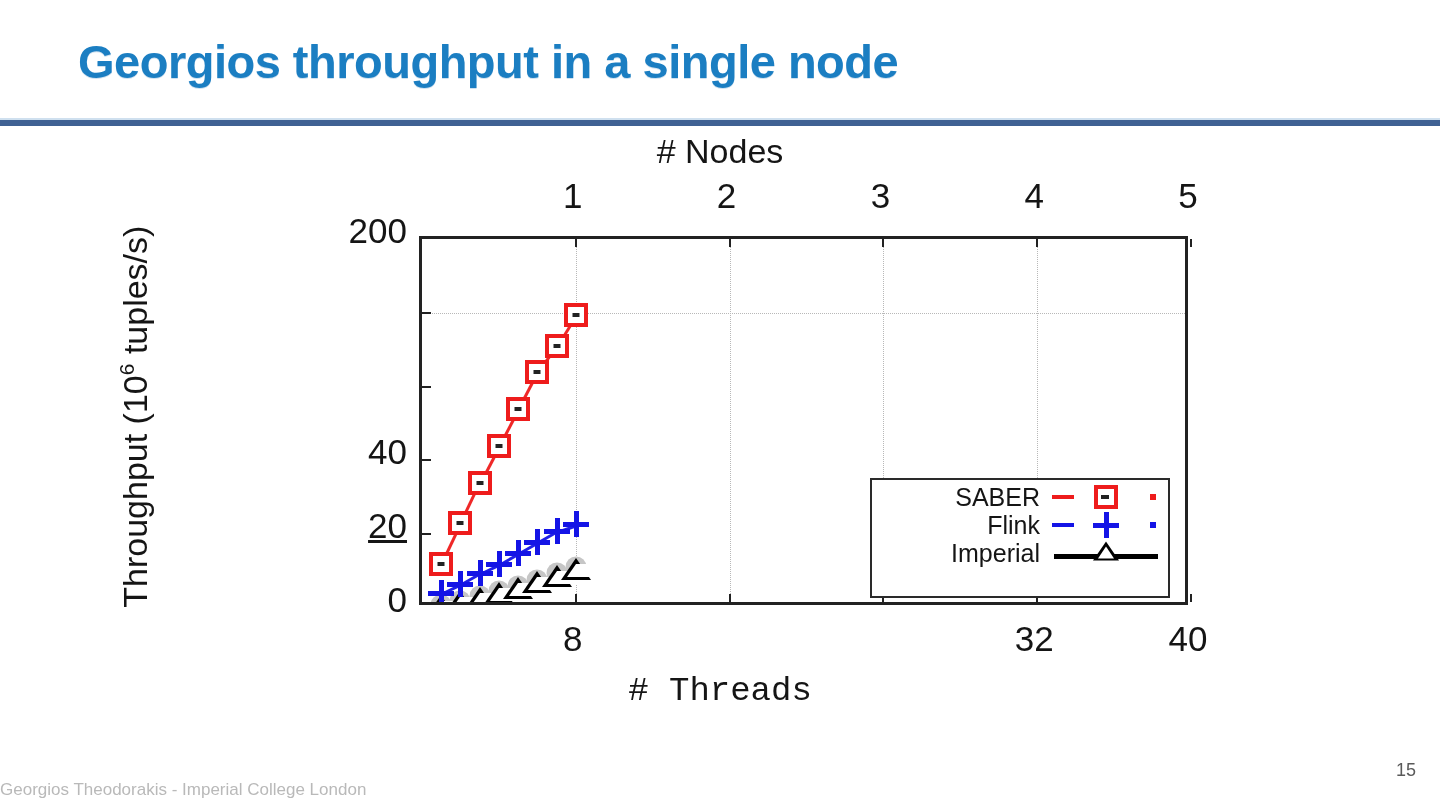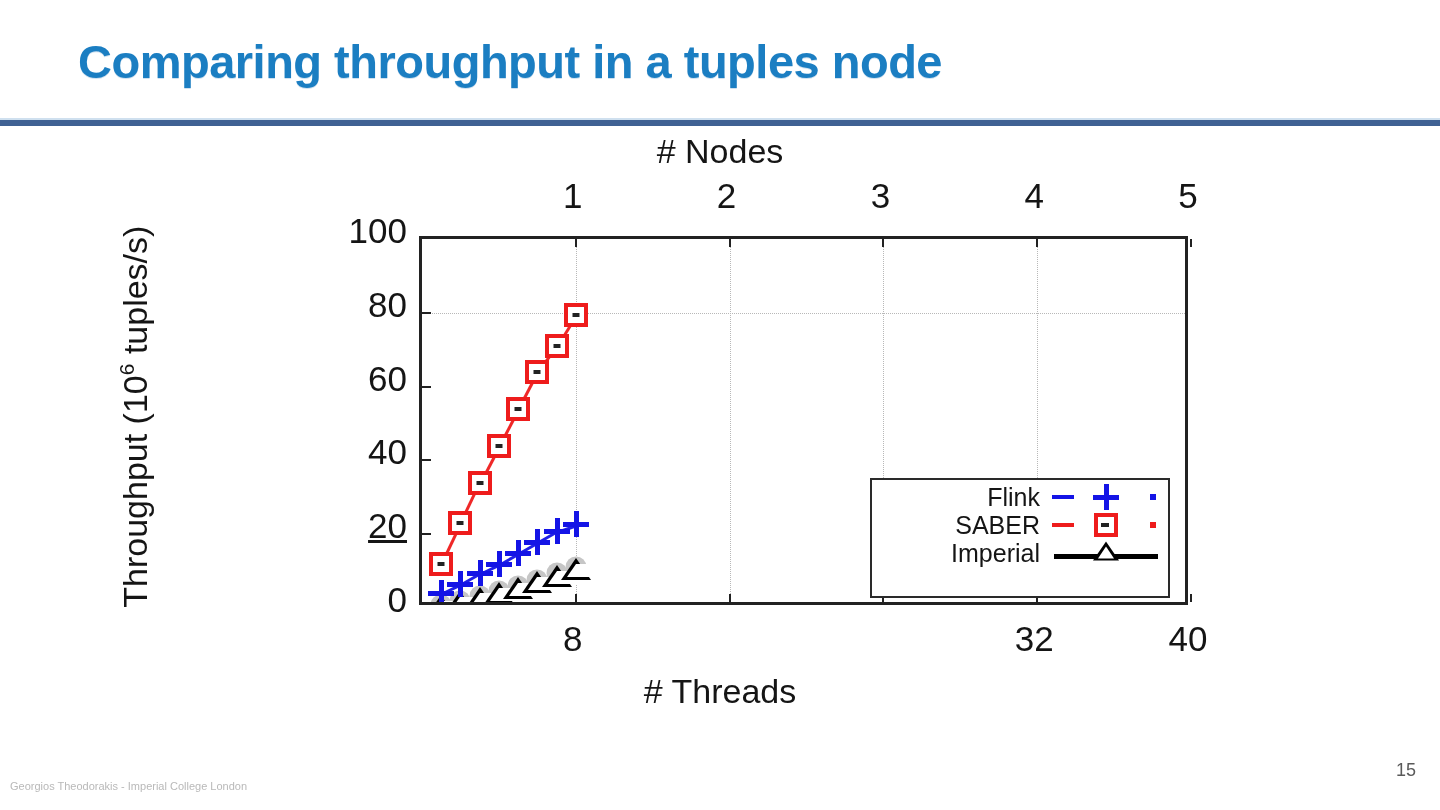--- a/index.html
+++ b/index.html
@@ -26,22 +26,22 @@
   #title-rule {
     position:absolute;
     left:0; top:118px; width:1440px; height:9px;
   }
   #title-rule .hair  { height:2px; background:#cfe0ef; }
   #title-rule .thick { height:6px; background:#3F6193; }
 
   
   #footer-author {
     position:absolute;
-    left:10px; top:780px;
-    font-size:11px;
+    left:0; top:780px;
+    font-size:17px;
     color:#b9b9b9;
     white-space:nowrap;
   }
   #footer-pageno {
     position:absolute;
     left:1396px; top:760px;
     font-size:18px;
     color:#5a5a5a;
   }
 
@@ -84,21 +84,21 @@
     text-align:center;
     white-space:nowrap;
   }
   .axis-title {
     position:absolute;
     font-size:34px;
     color:#151515;
     white-space:nowrap;
   }
 
-  #xlabel-bottom { left:0; width:1440px; top:545px; text-align:center; }
+  #xlabel-bottom { left:0; width:1440px; top:545px; text-align:center;font-family:Liberation Mono, monospace; }
   #xlabel-top    { left:0; width:1440px; top:5px;   text-align:center; }
 
   #ylabel {
     position:absolute;
     left:-95px; top:270px;
     width:460px;
     transform:rotate(-90deg);
     transform-origin:center center;
     text-align:center;
     font-size:34px;
@@ -198,21 +198,21 @@
     width:112px; height:26px; position:relative; flex:0 0 112px;
   }
   .lg-dash { position:absolute; top:11px; height:4px; }
   .lg-mid  { position:absolute; left:50%; top:50%; transform:translate(-50%,-50%); }
   .lg-solid{ position:absolute; left:4px; right:4px; top:11px; height:4px; }
   .lg-dot  { position:absolute; top:10px; width:6px; height:6px; }
 </style>
 </head>
 <body>
 
-<div id="slide-title">Comparing throughput in a tuples node</div>
+<div id="slide-title">Georgios throughput in a single node</div>
 <div id="title-rule">
   <div class="hair"></div>
   <div class="thick"></div>
 </div>
 
 <div id="figure">
 
   <div class="axis-title" id="xlabel-top"># Nodes</div>
 
   <div id="ylabel">
@@ -299,38 +299,38 @@
       <div class="tick-b" style="left: 768px;"></div>
       <div class="tick-t" style="left: 768px;"></div>
       <div class="tick-l" style="top: 294.2px;"></div>
       <div class="tick-l" style="top: 220.4px;"></div>
       <div class="tick-l" style="top: 146.6px;"></div>
       <div class="tick-l" style="top: 72.8px;"></div>
     </div>
 
   <div id="legend">
     <div class="legend-row">
+      <span class="legend-label">SABER</span>
+      <span class="legend-art">
+        <span class="lg-dash" style="left:2px;width:22px;background:#EE1C1C;"></span>
+        <span class="lg-mid" style="width:24px;height:24px;border:4px solid #EE1C1C;background:#fff;">
+          <span style="position:absolute;left:3px;top:6px;width:8px;height:4px;background:#222;"></span>
+        </span>
+        <span class="lg-dot" style="right:6px;background:#EE1C1C;"></span>
+      </span>
+    </div>
+    <div class="legend-row">
       <span class="legend-label">Flink</span>
       <span class="legend-art">
         <span class="lg-dash" style="left:2px;width:22px;background:#1414E6;"></span>
         <span class="lg-mid" style="width:26px;height:26px;">
           <span style="position:absolute;left:0;top:11px;width:26px;height:5px;background:#1414E6;"></span>
           <span style="position:absolute;left:11px;top:0;width:5px;height:26px;background:#1414E6;"></span>
         </span>
         <span class="lg-dot" style="right:6px;background:#1414E6;"></span>
-      </span>
-    </div>
-    <div class="legend-row">
-      <span class="legend-label">SABER</span>
-      <span class="legend-art">
-        <span class="lg-dash" style="left:2px;width:22px;background:#EE1C1C;"></span>
-        <span class="lg-mid" style="width:24px;height:24px;border:4px solid #EE1C1C;background:#fff;">
-          <span style="position:absolute;left:3px;top:6px;width:8px;height:4px;background:#222;"></span>
-        </span>
-        <span class="lg-dot" style="right:6px;background:#EE1C1C;"></span>
       </span>
     </div>
     <div class="legend-row">
       <span class="legend-label">Imperial</span>
       <span class="legend-art">
         <span class="lg-solid" style="background:#000;height:5px;top:14px;"></span>
         <span class="lg-mid" style="width:0;height:0;margin-top:-2px;
              border-left:13px solid transparent;border-right:13px solid transparent;
              border-bottom:19px solid #000;">
           <span style="position:absolute;left:-8px;top:5px;width:0;height:0;
@@ -345,19 +345,17 @@
     <div class="axis-num" style="left: 512.8px; top: 49px; width: 120px;">1</div>
     <div class="axis-num" style="left: 666.6px; top: 49px; width: 120px;">2</div>
     <div class="axis-num" style="left: 820.4px; top: 49px; width: 120px;">3</div>
     <div class="axis-num" style="left: 974.2px; top: 492px; width: 120px;">32</div>
     <div class="axis-num" style="left: 974.2px; top: 49px; width: 120px;">4</div>
     <div class="axis-num" style="left: 1128px; top: 492px; width: 120px;">40</div>
     <div class="axis-num" style="left: 1128px; top: 49px; width: 120px;">5</div>
     <div class="ytick-lab" style="top: 453px;">0</div>
     <div class="ytick-lab" style="top: 379.2px; text-decoration: underline;">20</div>
     <div class="ytick-lab" style="top: 305.4px;">40</div>
-    <div class="ytick-lab" style="top: 231.6px;">60</div>
-    <div class="ytick-lab" style="top: 157.8px;">80</div>
-    <div class="ytick-lab" style="top: 84px;">100</div>
+    <div class="ytick-lab" style="top: 84px;">200</div>
   </div>
 
 <div id="footer-author">Georgios Theodorakis - Imperial College London</div>
 <div id="footer-pageno">15</div>
 
 </body></html>

